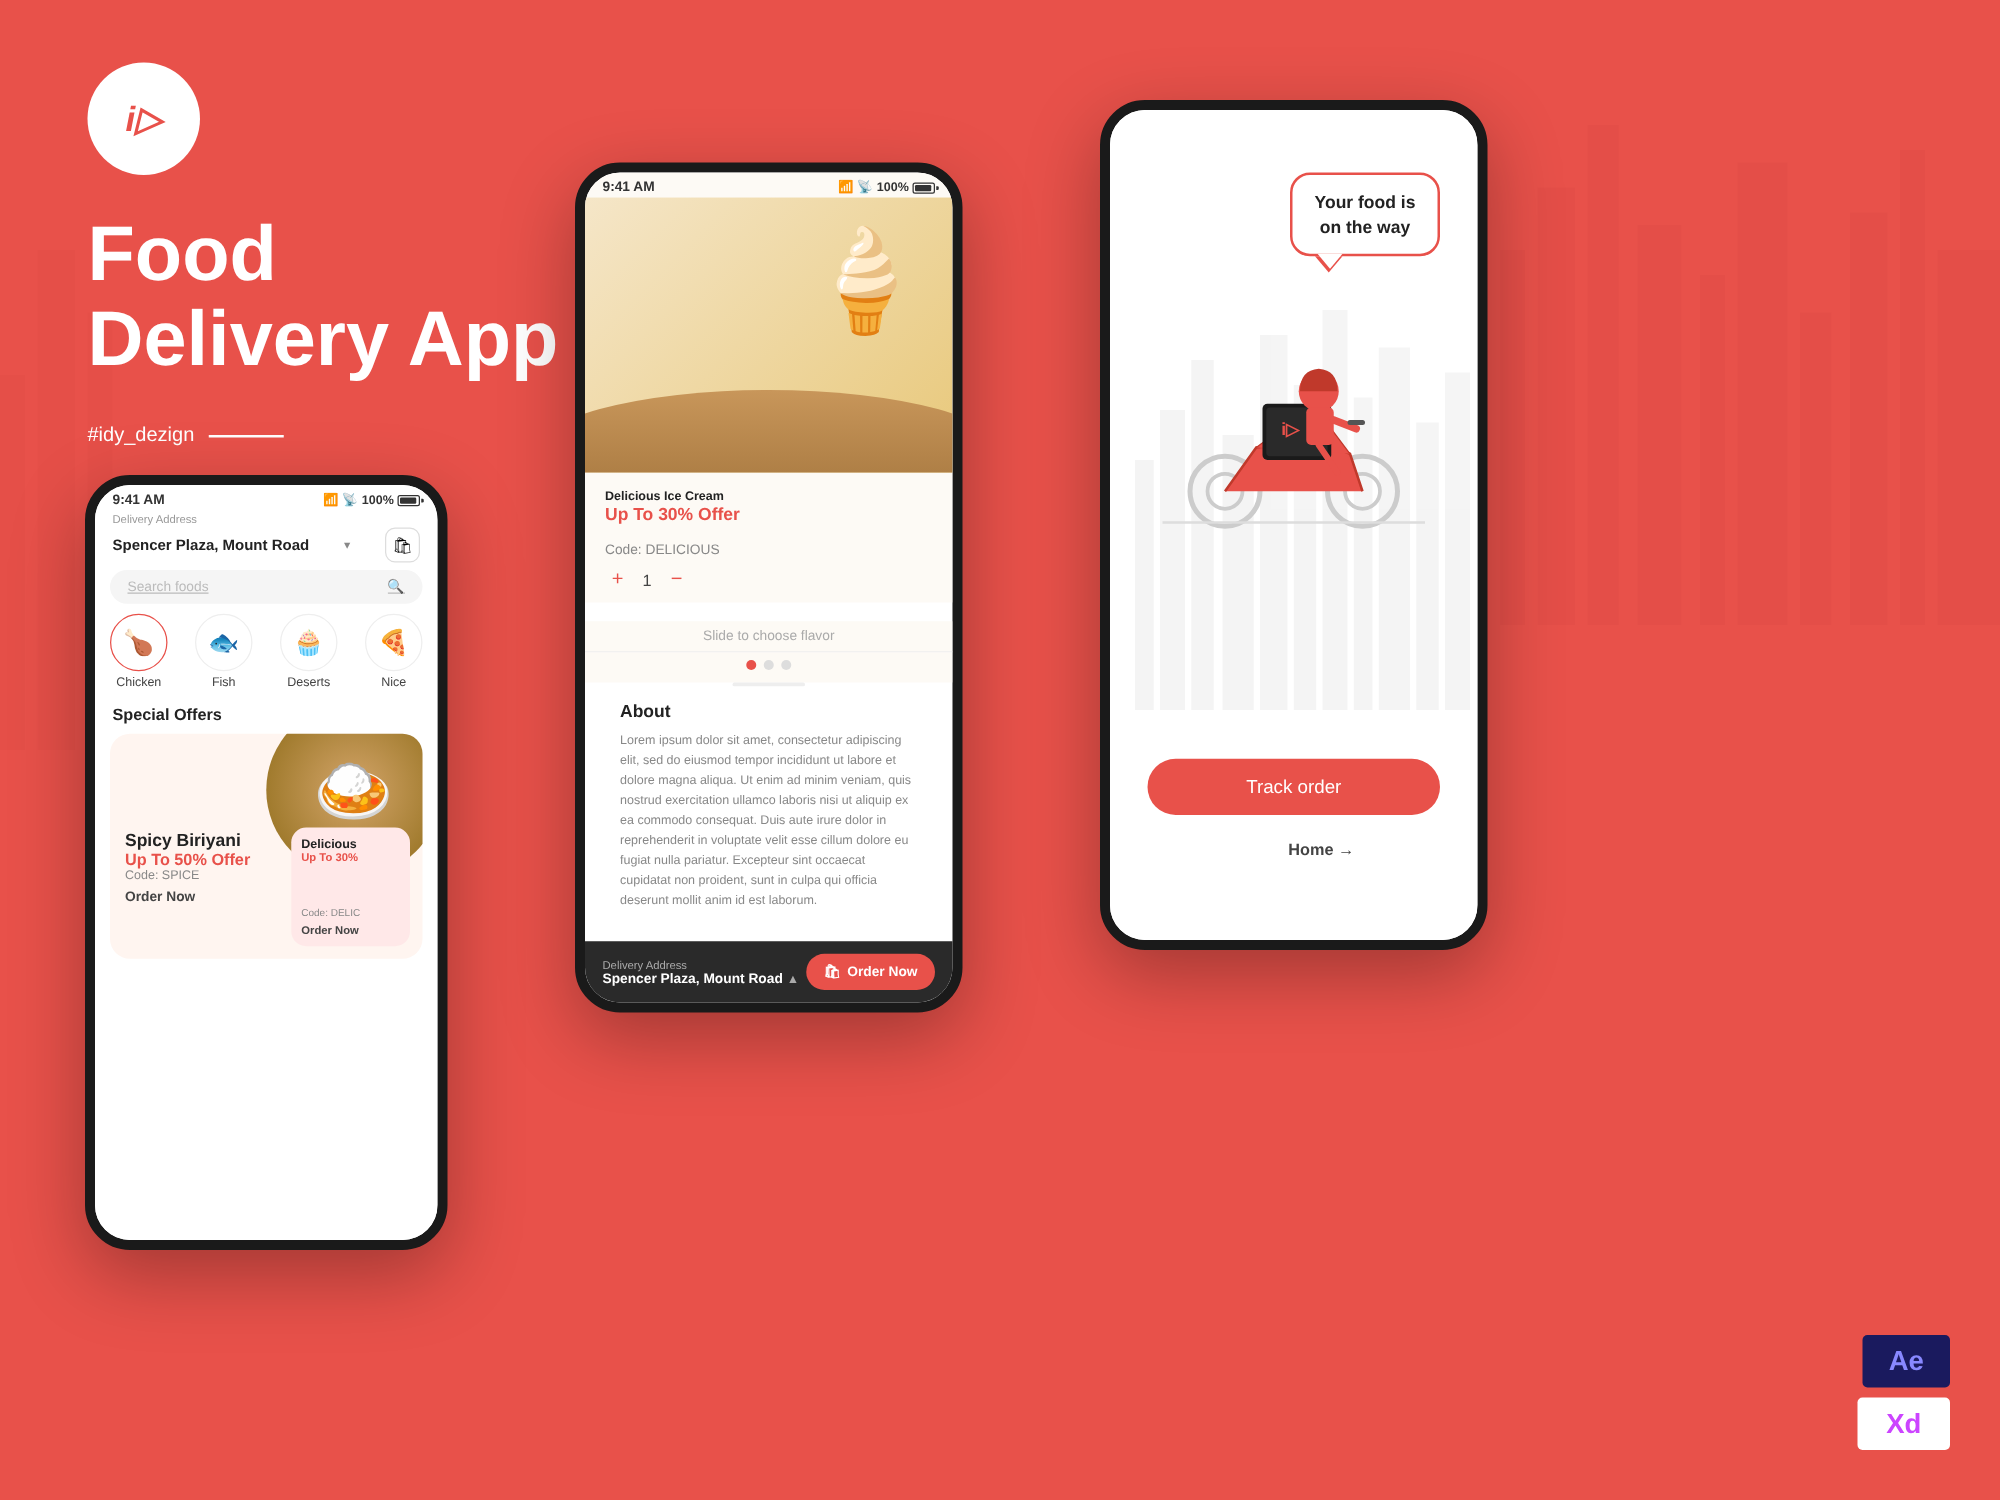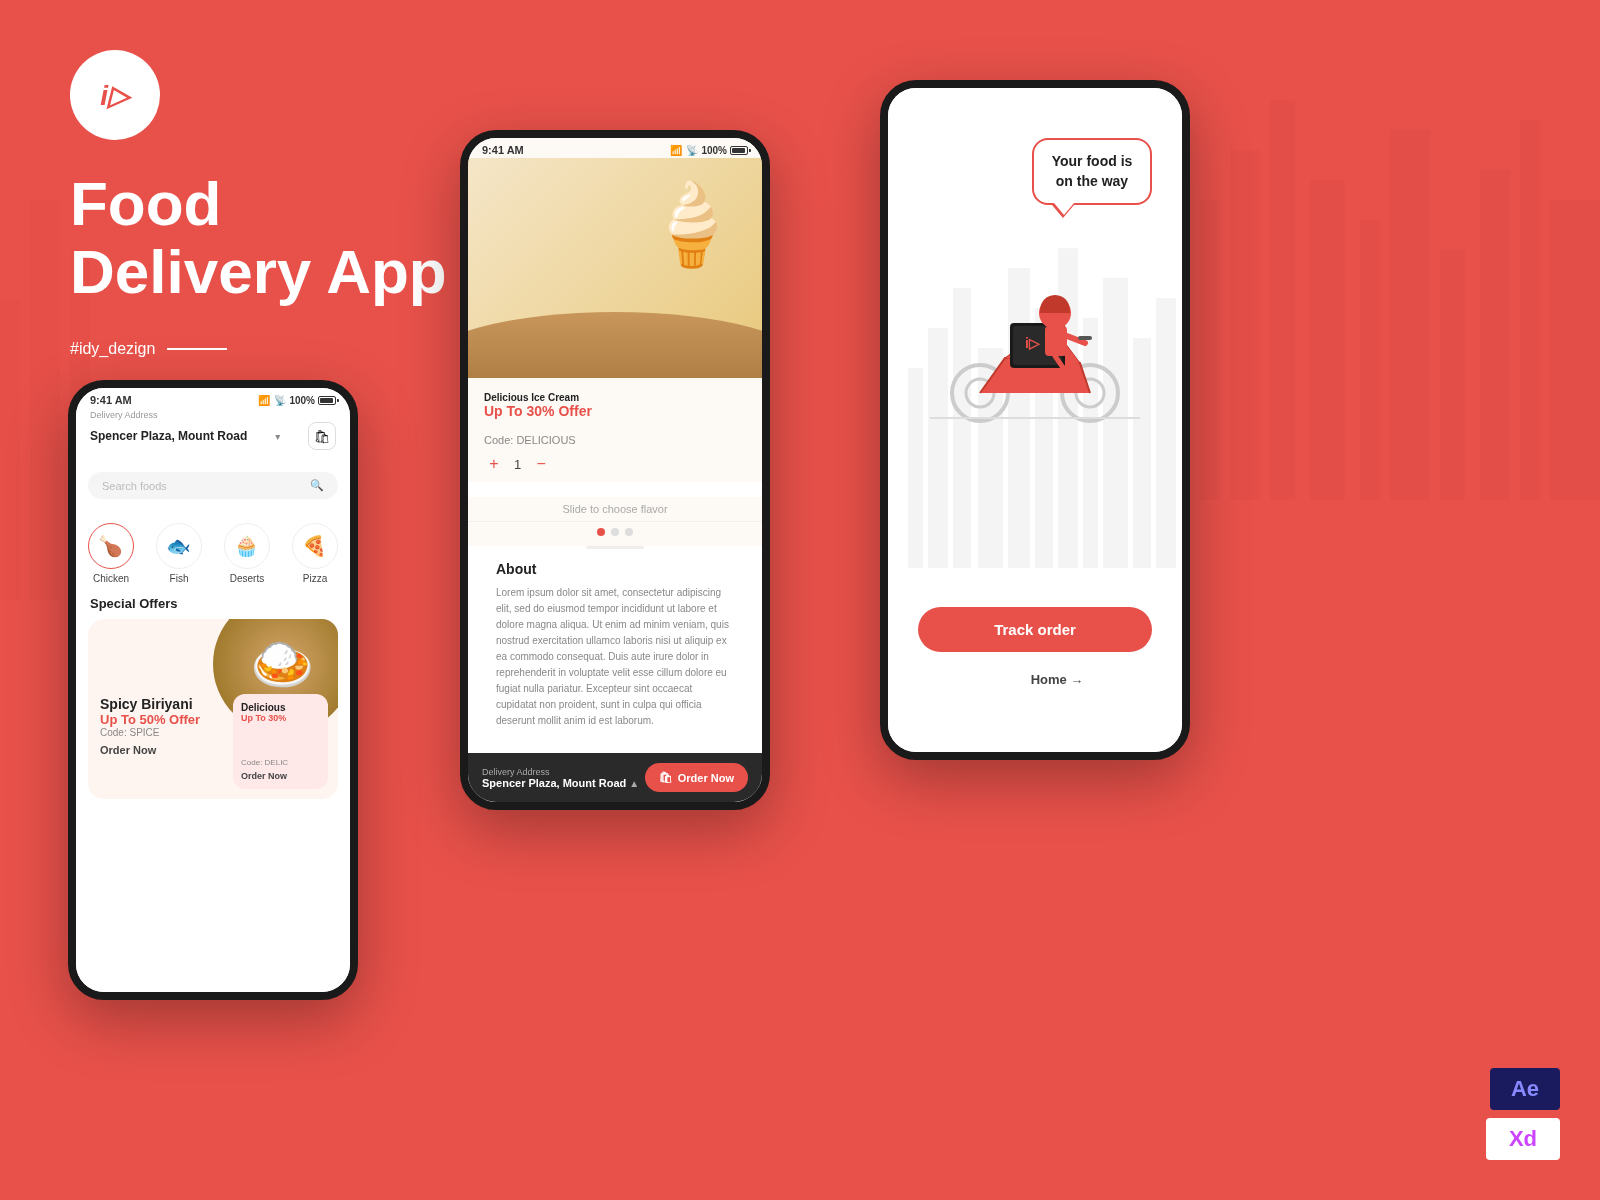--- a/index.html
+++ b/index.html
@@ -182,29 +182,30 @@
       width: 28px;
       height: 28px;
       border: 1.5px solid #ddd;
       border-radius: 8px;
       display: flex;
       align-items: center;
       justify-content: center;
       font-size: 13px;
     }
     .p1-search {
-      margin: 16px 12px;
+      margin: 0 12px;
       background: #f5f5f5;
       border-radius: 20px;
       padding: 7px 14px;
       font-size: 11px;
       color: #bbb;
       display: flex;
       justify-content: space-between;
       align-items: center;
+      text-decoration: underline;
     }
     .p1-categories {
       display: flex;
       gap: 6px;
       padding: 8px 12px;
       justify-content: space-between;
     }
     .p1-cat-item {
       display: flex;
       flex-direction: column;
@@ -425,21 +426,21 @@
       position: absolute;
       bottom: 100px;
       left: 30px;
       right: 30px;
       background: #E8514A;
       color: white;
       border-radius: 30px;
       padding: 14px;
       text-align: center;
       font-size: 15px;
-      font-weight: 700;
+      font-weight: 400;
     }
     .p3-home-link {
       position: absolute;
       bottom: 65px;
       left: 0; right: 0;
       text-align: center;
       font-size: 13px;
       color: #444;
       font-weight: 600;
       margin-left: 44px;
@@ -536,21 +537,21 @@
       <div class="p1-cat-item">
         <div class="p1-cat-icon">🐟</div>
         <span class="p1-cat-label">Fish</span>
       </div>
       <div class="p1-cat-item">
         <div class="p1-cat-icon">🧁</div>
         <span class="p1-cat-label">Deserts</span>
       </div>
       <div class="p1-cat-item">
         <div class="p1-cat-icon">🍕</div>
-        <span class="p1-cat-label">Pizza</span>
+        <span class="p1-cat-label">Nice</span>
       </div>
     </div>
 
     <div class="p1-special-title">Special Offers</div>
 
     <div style="position:relative; margin: 0 12px; background:#fff5f0; border-radius:16px; padding:12px; min-height:180px; overflow:hidden;">
       <div style="position:absolute; right:-15px; top:-25px; width:140px; height:140px; border-radius:50%; background:radial-gradient(circle, #d4a56a, #8B6914); display:flex; align-items:center; justify-content:center; font-size:52px;">🍛</div>
       <div style="margin-top:65px;">
         <div style="font-size:14px; font-weight:700; color:#222;">Spicy Biriyani</div>
         <div style="font-size:13px; font-weight:700; color:#E8514A;">Up To 50% Offer</div>

